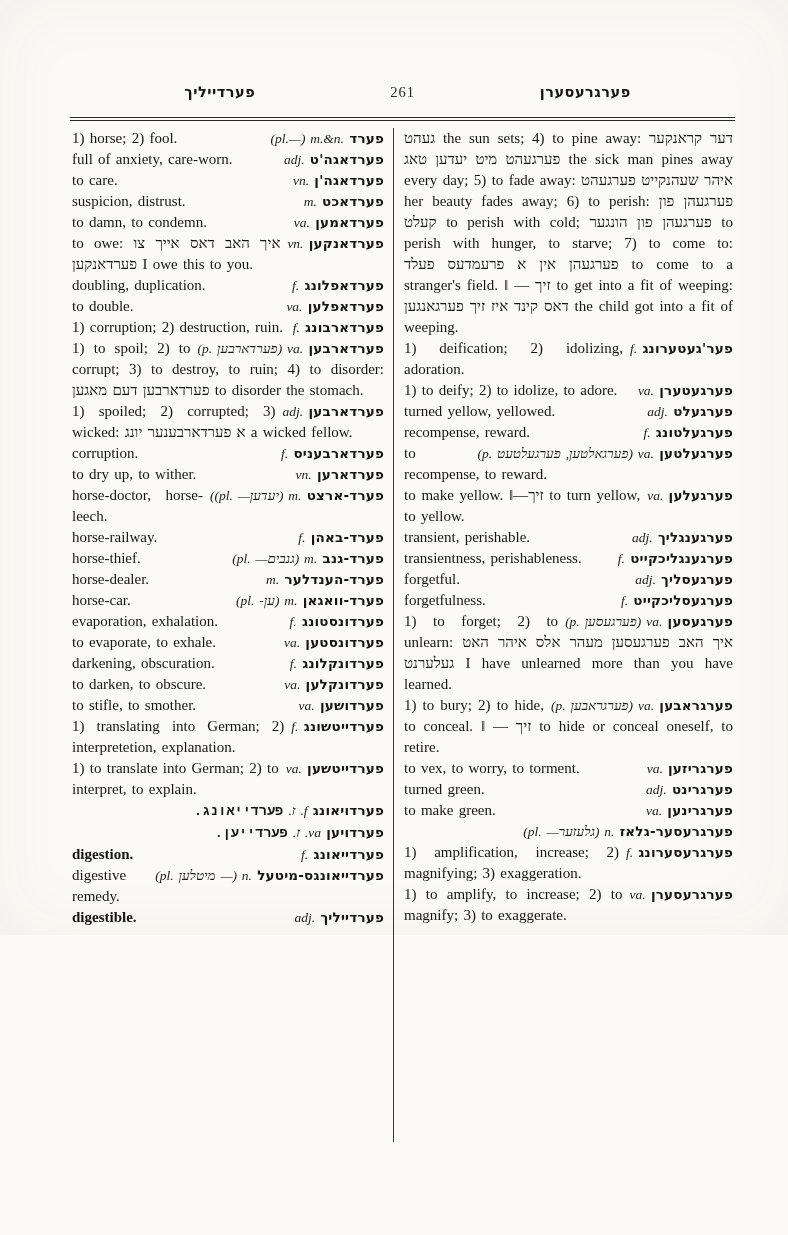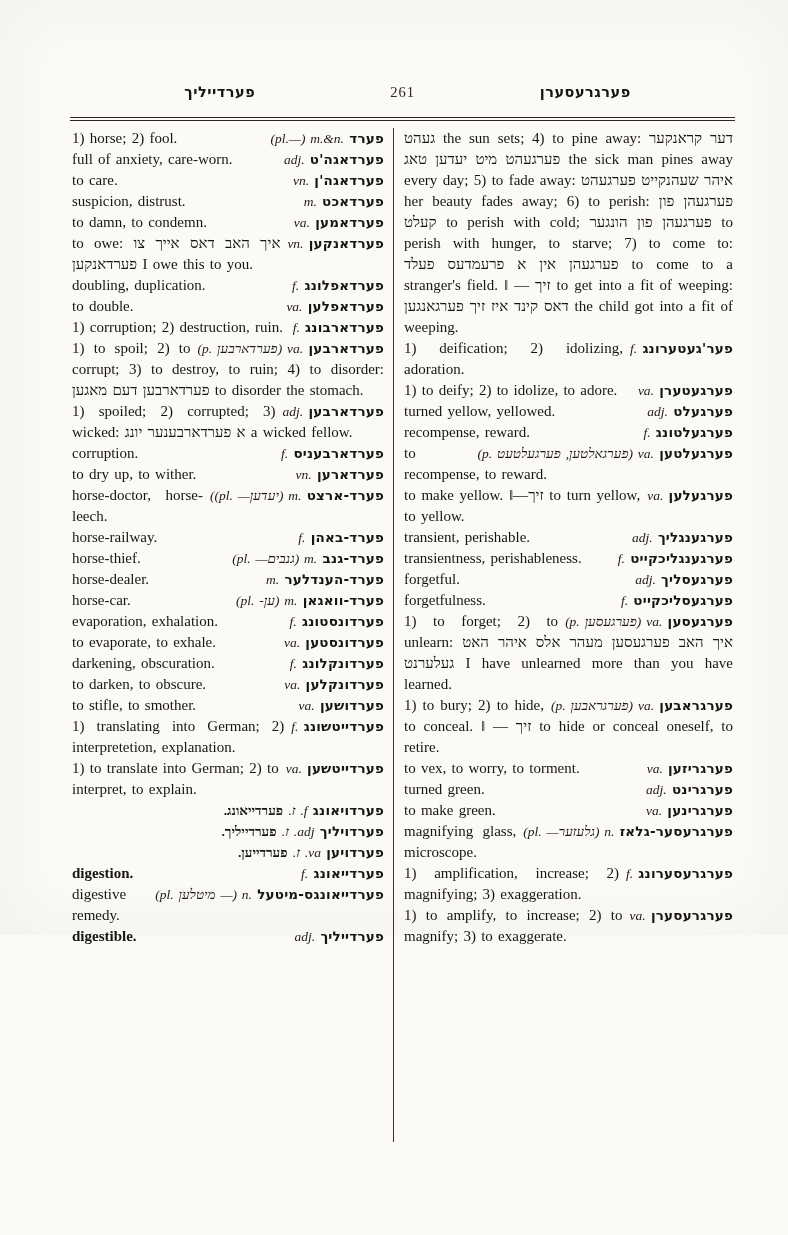--- a/index.html
+++ b/index.html
@@ -61,21 +61,21 @@
   }
   .word {
     font-family: "DejaVu Sans", sans-serif;
     font-weight: bold; font-size: 13.5px; letter-spacing: 0.2px; text-align: center;
   }
   .entry .body.bold { font-weight: bold; }
   .entry.ref {
     direction: rtl; text-align: right;
   }
   .entry.ref .target {
-    font-family: Liberation Serif, serif;
+    font-family: Liberation Mono, monospace;
     font-weight: bold; font-size: 13.5px;
   }
 </style>
 </head>
 <body>
 
 <div class="page">
 
   <div class="pagehead">
     <span class="side runhead">פערדייליך</span>
@@ -106,21 +106,20 @@
         <p class="entry"><span class="hw"><i class="tag">m.</i>&nbsp;<b class="word">פערד-הענדלער</b></span><span class="body">horse-dealer.</span></p>
         <p class="entry"><span class="hw"><i class="tag">(pl. -ען) m.</i>&nbsp;<b class="word">פערד-וואגאן</b></span><span class="body">horse-car.</span></p>
         <p class="entry"><span class="hw"><i class="tag">f.</i>&nbsp;<b class="word">פערדונסטונג</b></span><span class="body">evaporation, exhalation.</span></p>
         <p class="entry"><span class="hw"><i class="tag">va.</i>&nbsp;<b class="word">פערדונסטען</b></span><span class="body">to evaporate, to exhale.</span></p>
         <p class="entry"><span class="hw"><i class="tag">f.</i>&nbsp;<b class="word">פערדונקלונג</b></span><span class="body">darkening, obscuration.</span></p>
         <p class="entry"><span class="hw"><i class="tag">va.</i>&nbsp;<b class="word">פערדונקלען</b></span><span class="body">to darken, to obscure.</span></p>
         <p class="entry"><span class="hw"><i class="tag">va.</i>&nbsp;<b class="word">פערדושען</b></span><span class="body">to stifle, to smother.</span></p>
         <p class="entry"><span class="hw"><i class="tag">f.</i>&nbsp;<b class="word">פערדייטשונג</b></span><span class="body">1) translating into German; 2) interpretetion, explanation.</span></p>
         <p class="entry"><span class="hw"><i class="tag">va.</i>&nbsp;<b class="word">פערדייטשען</b></span><span class="body">1) to translate into German; 2) to interpret, to explain.</span></p>
         <p class="entry ref"><span class="word">פערדויאונג</span> <i class="tag">f. ז.</i> <span class="target">פערדייאונג.</span></p>
-        <p class="entry ref"><span class="word">פערדויליך</span> <i class="tag">adj. ז.</i> <span class="target">פערדייליך.</span></p>
         <p class="entry ref"><span class="word">פערדויען</span> <i class="tag">va. ז.</i> <span class="target">פערדייען.</span></p>
         <p class="entry"><span class="hw"><i class="tag">f.</i>&nbsp;<b class="word">פערדייאונג</b></span><span class="body bold">digestion.</span></p>
         <p class="entry"><span class="hw"><i class="tag">(pl. מיטלען —) n.</i>&nbsp;<b class="word">פערדייאונגס-מיטעל</b></span><span class="body">digestive remedy.</span></p>
         <p class="entry"><span class="hw"><i class="tag">adj.</i>&nbsp;<b class="word">פערדייליך</b></span><span class="body bold">digestible.</span></p>
       </section>
     <div class="coldivider"></div>
     <section class="col right">
         <p class="entry"><span class="body">געהט the sun sets; 4) to pine away: דער קראנקער פערגעהט מיט יעדען טאג the sick man pines away every day; 5) to fade away: איהר שעהנקייט פערגעהט her beauty fades away; 6) to perish: פערגעהן פון קעלט to perish with cold; פערגעהן פון הונגער to perish with hunger, to starve; 7) to come to: פערגעהן אין א פרעמדעס פעלד to come to a stranger's field. ‖ — זיך to get into a fit of weeping: דאס קינד איז זיך פערגאנגען the child got into a fit of weeping.</span></p>
         <p class="entry"><span class="hw"><i class="tag">f.</i>&nbsp;<b class="word">פער'געטערונג</b></span><span class="body">1) deification; 2) idolizing, adoration.</span></p>
         <p class="entry"><span class="hw"><i class="tag">va.</i>&nbsp;<b class="word">פערגעטערן</b></span><span class="body">1) to deify; 2) to idolize, to adore.</span></p>
@@ -130,19 +129,19 @@
         <p class="entry"><span class="hw"><i class="tag">va.</i>&nbsp;<b class="word">פערגעלען</b></span><span class="body">to make yellow. ‖—זיך to turn yellow, to yellow.</span></p>
         <p class="entry"><span class="hw"><i class="tag">adj.</i>&nbsp;<b class="word">פערגענגליך</b></span><span class="body">transient, perishable.</span></p>
         <p class="entry"><span class="hw"><i class="tag">f.</i>&nbsp;<b class="word">פערגענגליכקייט</b></span><span class="body">transientness, perishableness.</span></p>
         <p class="entry"><span class="hw"><i class="tag">adj.</i>&nbsp;<b class="word">פערגעסליך</b></span><span class="body">forgetful.</span></p>
         <p class="entry"><span class="hw"><i class="tag">f.</i>&nbsp;<b class="word">פערגעסליכקייט</b></span><span class="body">forgetfulness.</span></p>
         <p class="entry"><span class="hw"><i class="tag">(p. פערגעסען) va.</i>&nbsp;<b class="word">פערגעסען</b></span><span class="body">1) to forget; 2) to unlearn: איך האב פערגעסען מעהר אלס איהר האט געלערנט I have unlearned more than you have learned.</span></p>
         <p class="entry"><span class="hw"><i class="tag">(p. פערגראבען) va.</i>&nbsp;<b class="word">פערגראבען</b></span><span class="body">1) to bury; 2) to hide, to conceal. ‖ — זיך to hide or conceal oneself, to retire.</span></p>
         <p class="entry"><span class="hw"><i class="tag">va.</i>&nbsp;<b class="word">פערגריזען</b></span><span class="body">to vex, to worry, to torment.</span></p>
         <p class="entry"><span class="hw"><i class="tag">adj.</i>&nbsp;<b class="word">פערגרינט</b></span><span class="body">turned green.</span></p>
         <p class="entry"><span class="hw"><i class="tag">va.</i>&nbsp;<b class="word">פערגרינען</b></span><span class="body">to make green.</span></p>
-        <p class="entry"><span class="hw"><i class="tag">(pl. —גלעזער) n.</i>&nbsp;<b class="word">פערגרעסער-גלאז</b></span><span class="body">magnifying glass, microscope.</span></p>
+        <p class="entry"><span class="hw"><i class="tag">(pl. —גלעזער) n.</i>&nbsp;<b class="word">פערגרעסער-גלאז</b></span></p>
         <p class="entry"><span class="hw"><i class="tag">f.</i>&nbsp;<b class="word">פערגרעסערונג</b></span><span class="body">1) amplification, increase; 2) magnifying; 3) exaggeration.</span></p>
         <p class="entry"><span class="hw"><i class="tag">va.</i>&nbsp;<b class="word">פערגרעסערן</b></span><span class="body">1) to amplify, to increase; 2) to magnify; 3) to exaggerate.</span></p>
       </section>
   </div>
 
 </div>
 
 </body></html>

